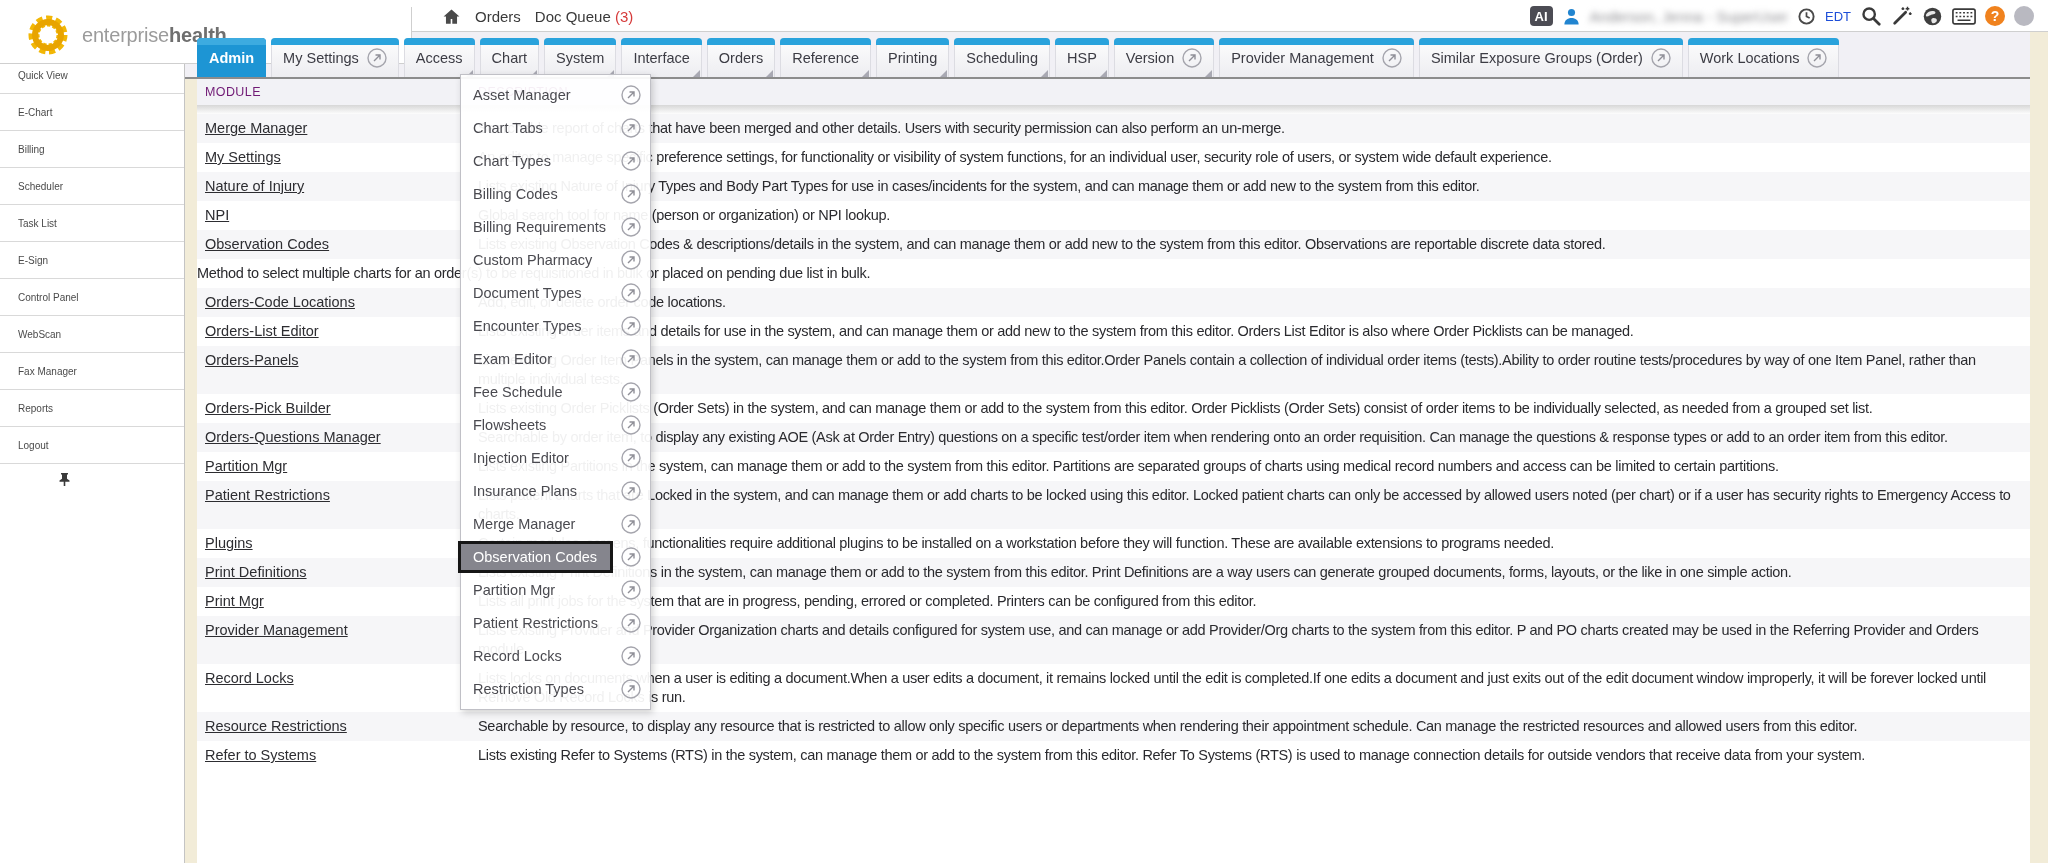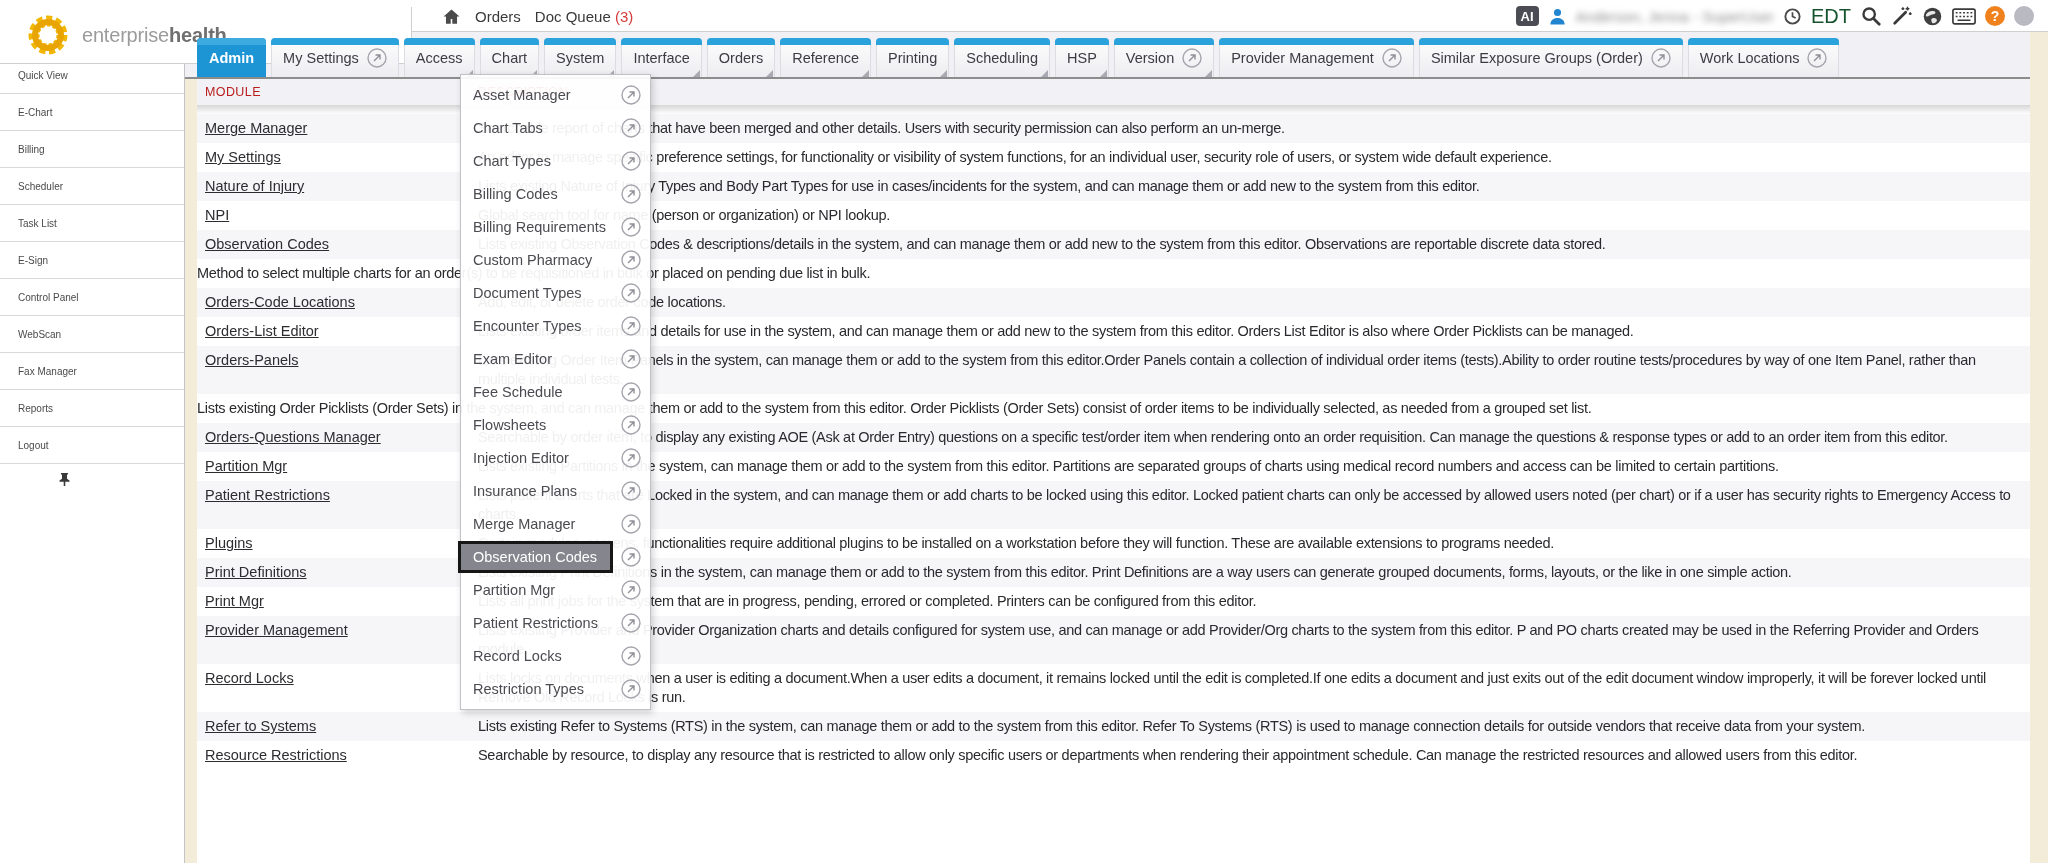--- a/index.html
+++ b/index.html
@@ -9,21 +9,21 @@
   
   .topbar { position:absolute; left:0; top:0; width:2048px; height:32px; background:#ffffff;
             border-bottom:1px solid #cfcfcf; z-index:5; }
   .crumbs { position:absolute; left:412px; top:0; height:32px; display:flex; align-items:center; gap:14px; padding-left:30px; }
   .crumb { font-size:15px; color:#3a3a3a; }
   .crumb-count { color:#d63a3a; }
   .top-right { position:absolute; right:14px; top:0; height:32px; display:flex; align-items:center; gap:9px; }
   .ai-badge { background:#4c4c54; color:#fff; font-weight:bold; font-size:13px; border-radius:4px;
               padding:2px 5px; line-height:1; height:20px; display:flex; align-items:center; }
   .username { font-size:15px; color:#8f8f93; filter:blur(3px); white-space:nowrap; }
-  .tz { font-size:20px; color:#14532d; }
+  .tz { font-size:13px; color:#1d4ed8; }
   .help-btn { width:20px; height:20px; border-radius:50%; background:#f0821e; color:#fff; font-weight:bold;
               font-size:14px; display:flex; align-items:center; justify-content:center; }
   .gray-dot { width:20px; height:20px; border-radius:50%; background:#b9b9c1; }
   .icon18 { width:19px; height:19px; display:block; }
 
   
   .logo-panel { position:absolute; left:0; top:0; width:412px; height:57px; background:#fff;
                 border-right:1px solid #cfcfcf; border-bottom:1px solid #cfcfcf; z-index:6;
                 display:flex; align-items:center;margin-top:7px; }
   .logo-mark { margin-left:26px; }
@@ -49,21 +49,21 @@
   
   .sidebar { position:absolute; left:0; top:57px; width:185px; height:806px; background:#fff;
              border-right:1px solid #c4c4c4; z-index:3; }
   .side-item { height:37px; display:flex; align-items:center; padding-left:18px;
                border-bottom:1px solid #d9d9d9; font-size:10px; color:#4a4a4a; background:#fff; }
   .pin-row { height:30px; display:flex; align-items:center; padding-left:58px; }
 
   
   .main { position:absolute; left:197px; top:79px; width:1833px; height:784px; background:#fff; z-index:2; overflow:hidden; }
   .tbl-head { display:flex; background:#f2f2f6; height:26px; align-items:center; }
-  .tbl-head .hc { font-size:12.5px; color:#b91c1c; letter-spacing:0.4px; }
+  .tbl-head .hc { font-size:12.5px; color:#701a75; letter-spacing:0.4px; }
   .hc-module { width:281px; padding-left:8px; }
   .head-shadow { height:9px; background:linear-gradient(#d7d7d7,#fdfdfd); }
   .row { display:flex; min-height:29px; }
   .row:nth-child(odd) { background:#f6f6f8; }
   .cell-mod { width:281px; flex:0 0 281px; padding:5px 6px 5px 8px; }
   .cell-mod a { font-size:14.5px; color:#2d2d31; text-decoration:underline; }
   .cell-desc { flex:1; padding:5px 16px 5px 0; font-size:14.5px; color:#2a2a2e;
                line-height:19px; letter-spacing:-0.3px; }
 
   
@@ -278,20 +278,21 @@
       </div>
       <div class="row">
         <div class="cell-mod"><a href="#">Orders-List Editor</a></div>
         <div class="cell-desc">Lists existing order items and details for use in the system, and can manage them or add new to the system from this editor. Orders List Editor is also where Order Picklists can be managed.</div>
       </div>
       <div class="row">
         <div class="cell-mod"><a href="#">Orders-Panels</a></div>
         <div class="cell-desc">Lists existing Order Item Panels in the system, can manage them or add to the system from this editor.Order Panels contain a collection of individual order items (tests).Ability to order routine tests/procedures by way of one Item Panel, rather than multiple individual tests.</div>
       </div>
       <div class="row">
+        <div class="cell-mod"><a href="#">Orders-Pick Builder</a></div>
         <div class="cell-desc">Lists existing Order Picklists (Order Sets) in the system, and can manage them or add to the system from this editor. Order Picklists (Order Sets) consist of order items to be individually selected, as needed from a grouped set list.</div>
       </div>
       <div class="row">
         <div class="cell-mod"><a href="#">Orders-Questions Manager</a></div>
         <div class="cell-desc">Searchable by order item, to display any existing AOE (Ask at Order Entry) questions on a specific test/order item when rendering onto an order requisition. Can manage the questions &amp; response types or add to an order item from this editor.</div>
       </div>
       <div class="row">
         <div class="cell-mod"><a href="#">Partition Mgr</a></div>
         <div class="cell-desc">Lists existing Partitions in the system, can manage them or add to the system from this editor. Partitions are separated groups of charts using medical record numbers and access can be limited to certain partitions.</div>
       </div>
@@ -313,27 +314,27 @@
       </div>
       <div class="row">
         <div class="cell-mod"><a href="#">Provider Management</a></div>
         <div class="cell-desc">Lists existing Provider and Provider Organization charts and details configured for system use, and can manage or add Provider/Org charts to the system from this editor. P and PO charts created may be used in the Referring Provider and Orders module.</div>
       </div>
       <div class="row">
         <div class="cell-mod"><a href="#">Record Locks</a></div>
         <div class="cell-desc">Lists locks on documents when a user is editing a document.When a user edits a document, it remains locked until the edit is completed.If one edits a document and just exits out of the edit document window improperly, it will be forever locked until Remove Old Record Locks is run.</div>
       </div>
       <div class="row">
+        <div class="cell-mod"><a href="#">Resource Restrictions</a></div>
+        <div class="cell-desc">Searchable by resource, to display any resource that is restricted to allow only specific users or departments when rendering their appointment schedule. Can manage the restricted resources and allowed users from this editor.</div>
+      </div>
+      <div class="row">
         <div class="cell-mod"><a href="#">Refer to Systems</a></div>
         <div class="cell-desc">Lists existing Refer to Systems (RTS) in the system, can manage them or add to the system from this editor. Refer To Systems (RTS) is used to manage connection details for outside vendors that receive data from your system.</div>
       </div>
-      <div class="row">
-        <div class="cell-mod"><a href="#">Resource Restrictions</a></div>
-        <div class="cell-desc">Searchable by resource, to display any resource that is restricted to allow only specific users or departments when rendering their appointment schedule. Can manage the restricted resources and allowed users from this editor.</div>
-      </div>
     </div>
 </div>
 
 <div class="menu" id="chart-menu">
     <div class="menu-item">
       <span class="mi-box">
         <span>Asset Manager</span>
       </span>
       <span style="display: flex;">
         <svg class="link-circle" viewBox="0 0 20 20">

